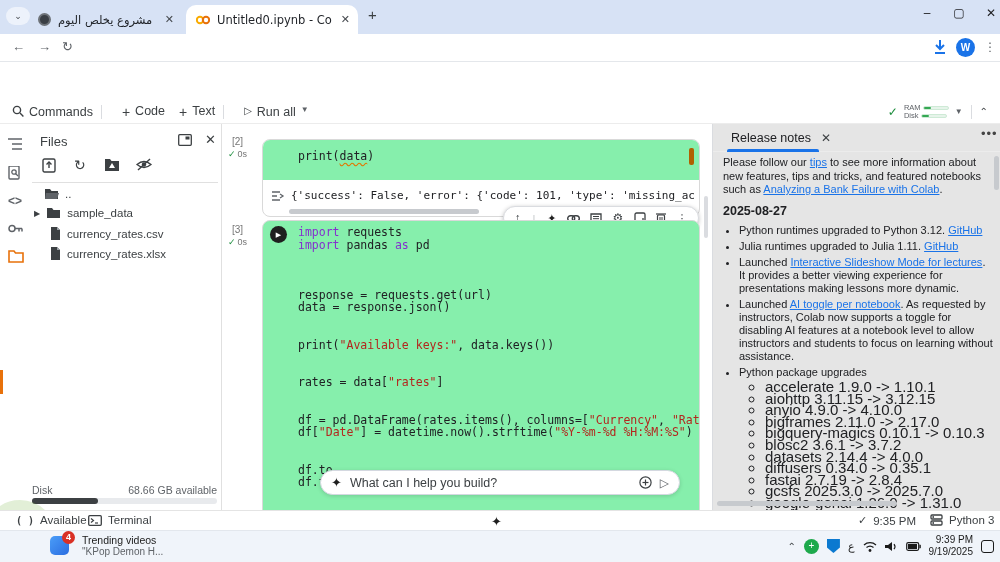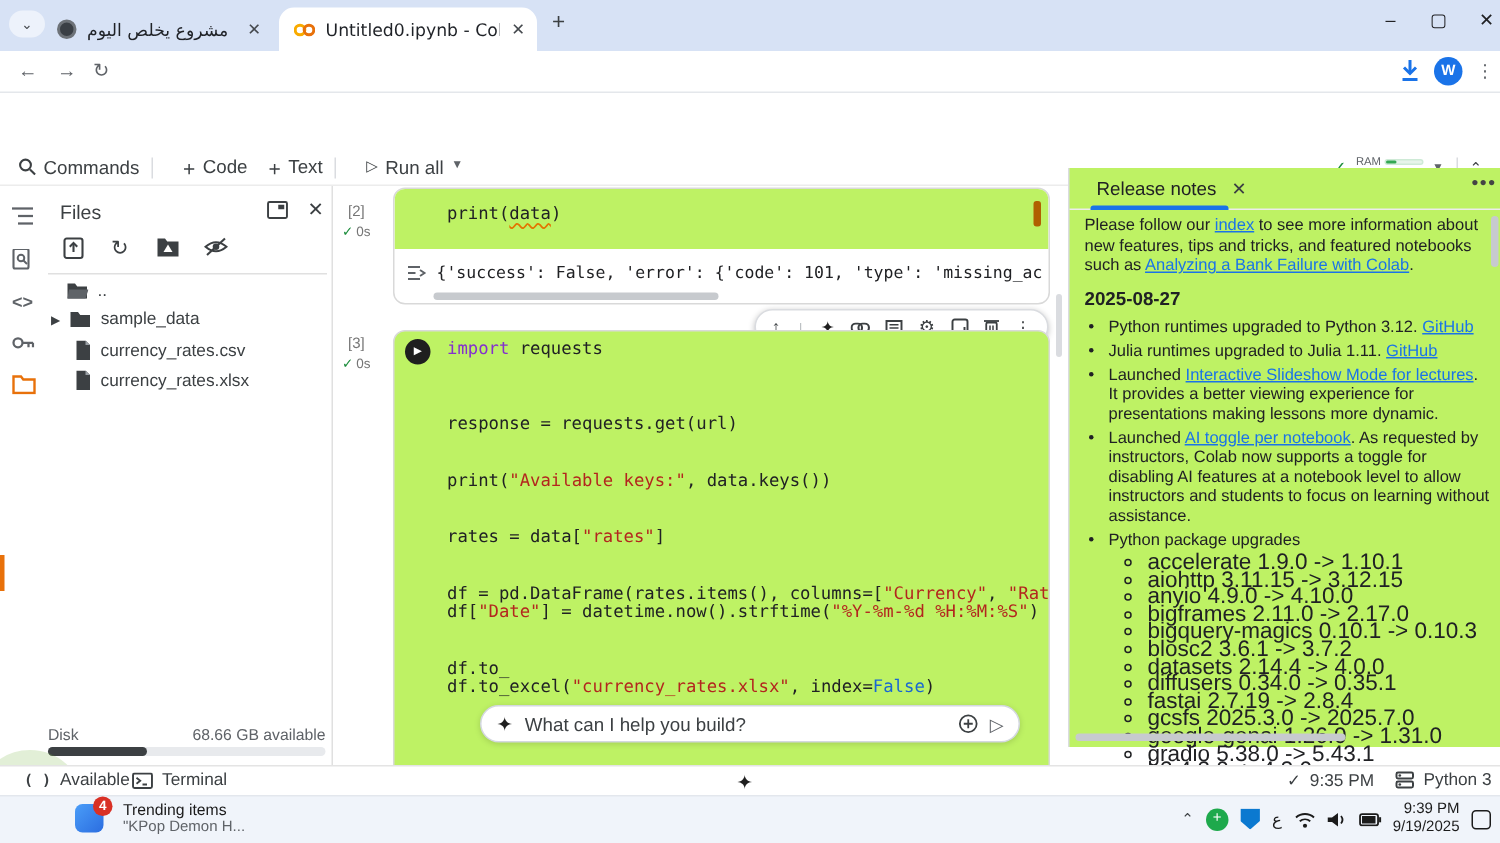--- a/index.html
+++ b/index.html
@@ -60,37 +60,37 @@
   .disk-line{position:absolute;left:2px;top:360px;width:185px;font-size:10.5px;color:#5f6368;display:flex;justify-content:space-between;}
   .disk-bar{position:absolute;left:2px;top:374px;width:185px;height:6px;border-radius:3px;background:#e8eaed;}
   .disk-bar i{display:block;height:100%;width:66px;background:#3c4043;border-radius:3px;}
 
   
   .notebook{position:absolute;left:222px;top:124px;width:488px;height:386px;background:#fff;overflow:hidden;}
   .gutter{position:absolute;font-size:10px;color:#757575;}
   .okrow{display:flex;align-items:center;gap:2px;font-size:9px;}
   .okrow .ck{color:#1e8e3e;font-size:9px;}
   .cell{position:absolute;left:40px;width:438px;border:1px solid #d9d9d9;border-radius:8px;background:#fff;overflow:hidden;}
-  .codebg{background:#bef264;}
+  .codebg{background:#86efac;}
   .code-line{font-size:11.5px;line-height:12.5px;white-space:pre;color:#202124;}
   .tk-kw{color:#8430ce;} .tk-pl{color:#202124;} .tk-str{color:#b3261e;}
   .tk-strlink{color:#b3261e;text-decoration:underline;}
   .tk-bool{color:#1967d2;}
   .tk-wavy{text-decoration-line:underline;text-decoration-style:wavy;text-decoration-color:#e37400;text-underline-offset:2px;}
   .out-text{font-size:11px;white-space:nowrap;overflow:hidden;color:#202124;}
   .hscroll{position:absolute;height:5px;border-radius:3px;background:#c7cace;}
   .orange-mark{position:absolute;width:5px;height:17px;border-radius:2px;background:#b06000;}
   .play-btn{position:absolute;width:17px;height:17px;border-radius:50%;background:#1f1f1f;color:#fff;font-size:7px;text-align:center;line-height:17px;}
   .cell-toolbar{position:absolute;left:281px;top:82px;width:196px;height:24px;background:#fff;border:1px solid #dadce0;border-radius:14px;box-shadow:0 1px 4px rgba(0,0,0,.25);display:flex;align-items:center;justify-content:space-evenly;color:#444;}
   .prompt-pill{position:absolute;left:98px;top:346px;width:360px;height:25px;background:#fff;border:1px solid #d4d8e0;border-radius:14px;box-shadow:0 1px 4px rgba(0,0,0,.15);display:flex;align-items:center;gap:8px;padding:0 10px;}
   .prompt-pill .ph{flex:1;font-size:12.5px;color:#3c4043;}
   .nb-vscroll{position:absolute;left:482px;top:72px;width:4px;height:42px;border-radius:2px;background:#dadce0;}
 
   
-  .rpanel{position:absolute;left:712px;top:112px;width:288px;height:386px;background:#bef264;border-left:1px solid #dadce0;}
+  .rpanel{position:absolute;left:712px;top:124px;width:288px;height:386px;background:#e5e5e5;border-left:1px solid #dadce0;}
   .rp-tabbar{position:absolute;left:0;top:0;width:288px;height:28px;border-bottom:1px solid #ececec;}
   .rp-tab{position:absolute;left:18px;top:7px;font-size:12.5px;color:#202124;display:flex;gap:10px;align-items:center;}
   .rp-underline{position:absolute;left:14px;top:25px;width:92px;height:3px;background:#1a73e8;border-radius:2px 2px 0 0;}
   .rp-more{position:absolute;left:268px;top:2px;color:#444;font-size:13px;letter-spacing:1px;}
   .rp-body{position:absolute;left:10px;top:32px;width:270px;font-size:11px;line-height:13.5px;color:#202124;}
   .rn-link{color:#1a73e8;text-decoration:underline;cursor:pointer;}
   .rn-date{font-weight:bold;font-size:12.5px;margin:8px 0 6px 0;}
   .rn-list{margin-left:16px;}
   .rn-list>li{margin-bottom:3px;line-height:13px;}
   .pkg-list{list-style:circle;margin-left:26px;margin-top:2px;font-size:15px;line-height:11.6px;}
@@ -363,21 +363,21 @@
       </div>
   </div>
 
   <div class="notebook">
 
     <div class="gutter" style="left:10px;top:12px;">[2]</div>
     <div class="okrow" style="position:absolute;left:6px;top:25px;">
       <span class="ck">✓</span>
         <span style="color:#757575;">0s</span>
     </div>
-    <div class="cell" style="top:1px;height:78px;padding-left:20px;">
+    <div class="cell" style="top:15px;height:78px;padding-left:20px;">
       <div class="codebg" style="position:absolute;left:0;top:0;right:0;height:40px;"></div>
       <div class="mono" style="position:absolute;left:35px;top:10px;">
           <div class="code-line"><span class="tk-pl">print(</span><span class="tk-wavy">data</span><span class="tk-pl">)</span></div>
         </div>
       <div class="orange-mark" style="left:426px;top:8px;"></div>
       <span class="abs" style="left:8px;top:50px;">
         <svg width="14" height="12" viewBox="0 0 14 12">
             <g stroke="#5f6368" stroke-width="1.3" fill="none">
               <line x1="1" y1="2" x2="9" y2="2"></line>
               <line x1="1" y1="6" x2="6" y2="6"></line>
@@ -429,24 +429,26 @@
 
     <div class="gutter" style="left:10px;top:100px;">[3]</div>
     <div class="okrow" style="position:absolute;left:6px;top:113px;">
       <span class="ck">✓</span>
         <span style="color:#757575;">0s</span>
     </div>
     <div class="cell codebg" style="top:96px;height:310px;">
       <div class="play-btn" style="left:7px;top:5px;">▶</div>
       <div class="mono" style="position:absolute;left:35px;top:5px;">
           <div class="code-line"><span class="tk-kw">import</span><span class="tk-pl"> requests</span></div>
+          <div class="code-line"><span class="tk-kw">import</span><span class="tk-pl"> pandas </span><span class="tk-kw">as</span><span class="tk-pl"> pd</span></div>
           <div class="code-line">&nbsp;</div>
           <div class="code-line">&nbsp;</div>
           <div class="code-line">&nbsp;</div>
           <div class="code-line"><span class="tk-pl">response = requests.get(url)</span></div>
+          <div class="code-line"><span class="tk-pl">data = response.json()</span></div>
           <div class="code-line">&nbsp;</div>
           <div class="code-line">&nbsp;</div>
           <div class="code-line"><span class="tk-pl">print(</span><span class="tk-str">"Available keys:"</span><span class="tk-pl">, data.keys())</span></div>
           <div class="code-line">&nbsp;</div>
           <div class="code-line">&nbsp;</div>
           <div class="code-line"><span class="tk-pl">rates = data[</span><span class="tk-str">"rates"</span><span class="tk-pl">]</span></div>
           <div class="code-line">&nbsp;</div>
           <div class="code-line">&nbsp;</div>
           <div class="code-line"><span class="tk-pl">df = pd.DataFrame(rates.items(), columns=[</span><span class="tk-str">"Currency"</span><span class="tk-pl">, </span><span class="tk-str">"Rate_to_USD"</span></div>
           <div class="code-line"><span class="tk-pl">df[</span><span class="tk-str">"Date"</span><span class="tk-pl">] = datetime.now().strftime(</span><span class="tk-str">"%Y-%m-%d %H:%M:%S"</span><span class="tk-pl">)</span></div>
@@ -476,21 +478,21 @@
   <div class="rpanel">
     <div class="rp-tabbar">
       <div class="rp-tab">
         <span>Release notes</span>
         <span style="font-size:12px;color:#3c4043;">✕</span>
       </div>
       <div class="rp-underline"></div>
       <div class="rp-more">•••</div>
     </div>
     <div class="rp-body">
-      <div><span>Please follow our </span><span class="rn-link">index</span><span> to see more information about new features, tips and tricks, and featured notebooks such as </span><span class="rn-link">Analyzing a Bank Failure with Colab</span><span>.</span></div>
+      <div><span>Please follow our </span><span class="rn-link">tips</span><span> to see more information about new features, tips and tricks, and featured notebooks such as </span><span class="rn-link">Analyzing a Bank Failure with Colab</span><span>.</span></div>
       <div class="rn-date">2025-08-27</div>
       <ul class="rn-list">
           <li><span>Python runtimes upgraded to Python 3.12. </span><span class="rn-link">GitHub</span></li>
           <li><span>Julia runtimes upgraded to Julia 1.11. </span><span class="rn-link">GitHub</span></li>
           <li><span>Launched </span><span class="rn-link">Interactive Slideshow Mode for lectures</span><span>. It provides a better viewing experience for presentations making lessons more dynamic.</span></li>
           <li><span>Launched </span><span class="rn-link">AI toggle per notebook</span><span>. As requested by instructors, Colab now supports a toggle for disabling AI features at a notebook level to allow instructors and students to focus on learning without assistance.</span></li>
           <li><span>Python package upgrades</span><ul class="pkg-list">
               <li>accelerate 1.9.0 -&gt; 1.10.1</li>
               <li>aiohttp 3.11.15 -&gt; 3.12.15</li>
               <li>anyio 4.9.0 -&gt; 4.10.0</li>
@@ -539,21 +541,21 @@
           <circle cx="3.2" cy="9" r="0.9" fill="#3c4043"></circle>
         </svg>
       <span>Python 3</span>
     </div>
   </div>
 
   <div class="watermark"></div>
   <div class="taskbar"></div>
   <div class="widget-ic"></div>
   <div class="widget-badge">4</div>
-  <div class="widget-t1">Trending items</div>
+  <div class="widget-t1">Trending videos</div>
   <div class="widget-t2">"KPop Demon H...</div>
 
   <div class="startbtn">
       <i></i>
       <i></i>
       <i></i>
       <i></i>
     </div>
   <div class="tb-search">
     <svg width="12" height="12" viewBox="0 0 12 12">

